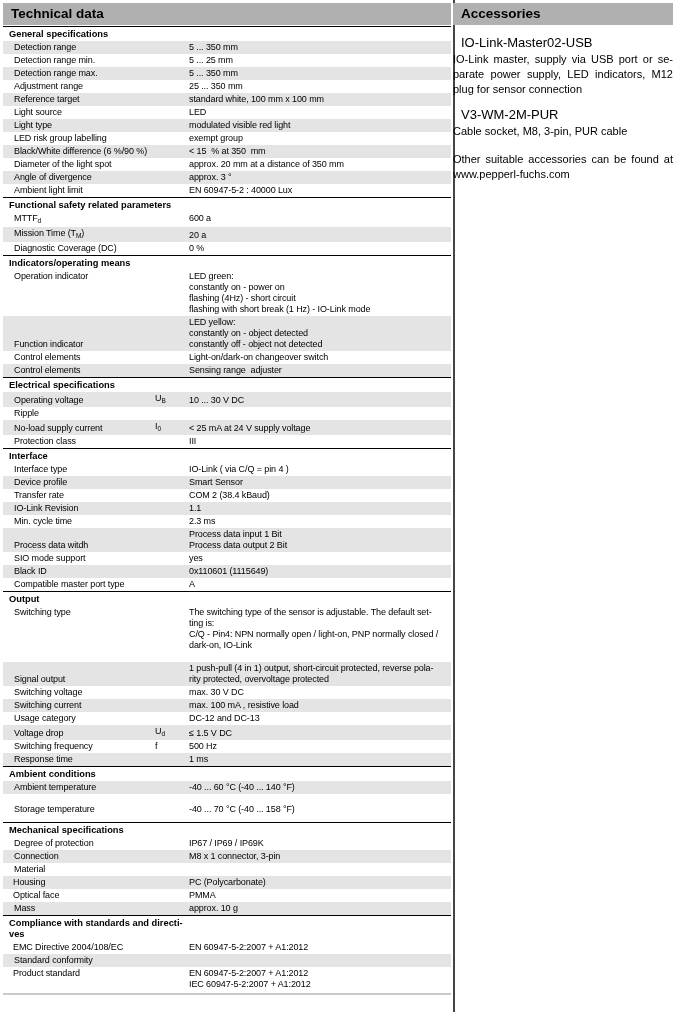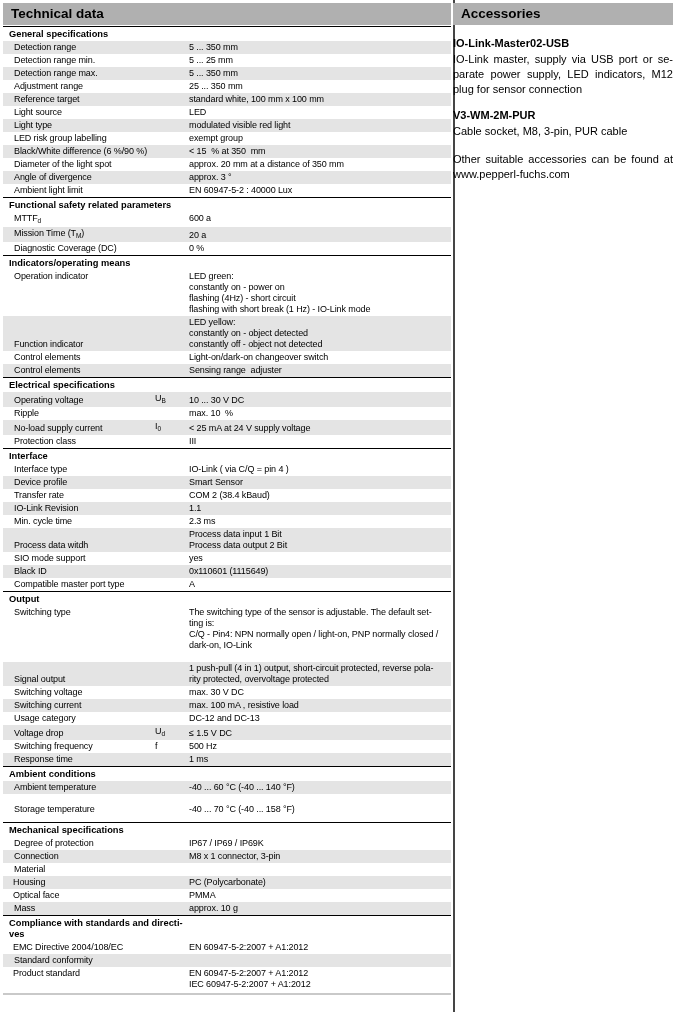--- a/index.html
+++ b/index.html
@@ -34,21 +34,21 @@
   .row.shade{background:var(--row-shade);align-items:flex-end;}
   .cell-label{flex:none;width:152px;padding-left:11px;}
   .cell-label.indent{padding-left:10px;}
   .cell-sym{flex:none;width:34px;}
   .cell-value{flex:1;padding-right:2px;}
   .vline{white-space:pre-wrap;}
   sub{font-size:6.5px;vertical-align:-2px;}
   .spacer{background:#fff;}
   .table-end{border-top:2px solid var(--table-end-rule);margin-top:2px;}
   
-  .acc-name{font-weight:bold;font-size:11px;line-height:14px;margin-top:11px;}
+  .acc-name{font-weight:normal;font-size:13px;line-height:14px;margin-top:11px;margin-left:8px;}
   .acc-desc{font-size:11px;line-height:15px;margin-top:2px;}
   .acc-desc .just{text-align:justify;text-align-last:justify;}
   .acc-note{font-size:11px;line-height:15px;margin-top:13px;}
   .acc-note .just{text-align:justify;text-align-last:justify;}
 </style>
 </head>
 <body>
 
 <div class="left-col">
   <div class="title-bar">Technical data</div>
@@ -206,23 +206,20 @@
       <div class="row shade">
         <div class="cell-label">Operating voltage</div>
         <div class="cell-sym">U<sub>B</sub></div>
         <div class="cell-value">
           <div class="vline">10 ... 30 V DC</div>
         </div>
       </div>
       <div class="row">
         <div class="cell-label">Ripple</div>
         <div class="cell-sym"></div>
-        <div class="cell-value">
-          <div class="vline">max. 10  %</div>
-        </div>
       </div>
       <div class="row shade">
         <div class="cell-label">No-load supply current</div>
         <div class="cell-sym">I<sub>0</sub></div>
         <div class="cell-value">
           <div class="vline">&lt; 25 mA at 24 V supply voltage</div>
         </div>
       </div>
       <div class="row">
         <div class="cell-label">Protection class</div>

